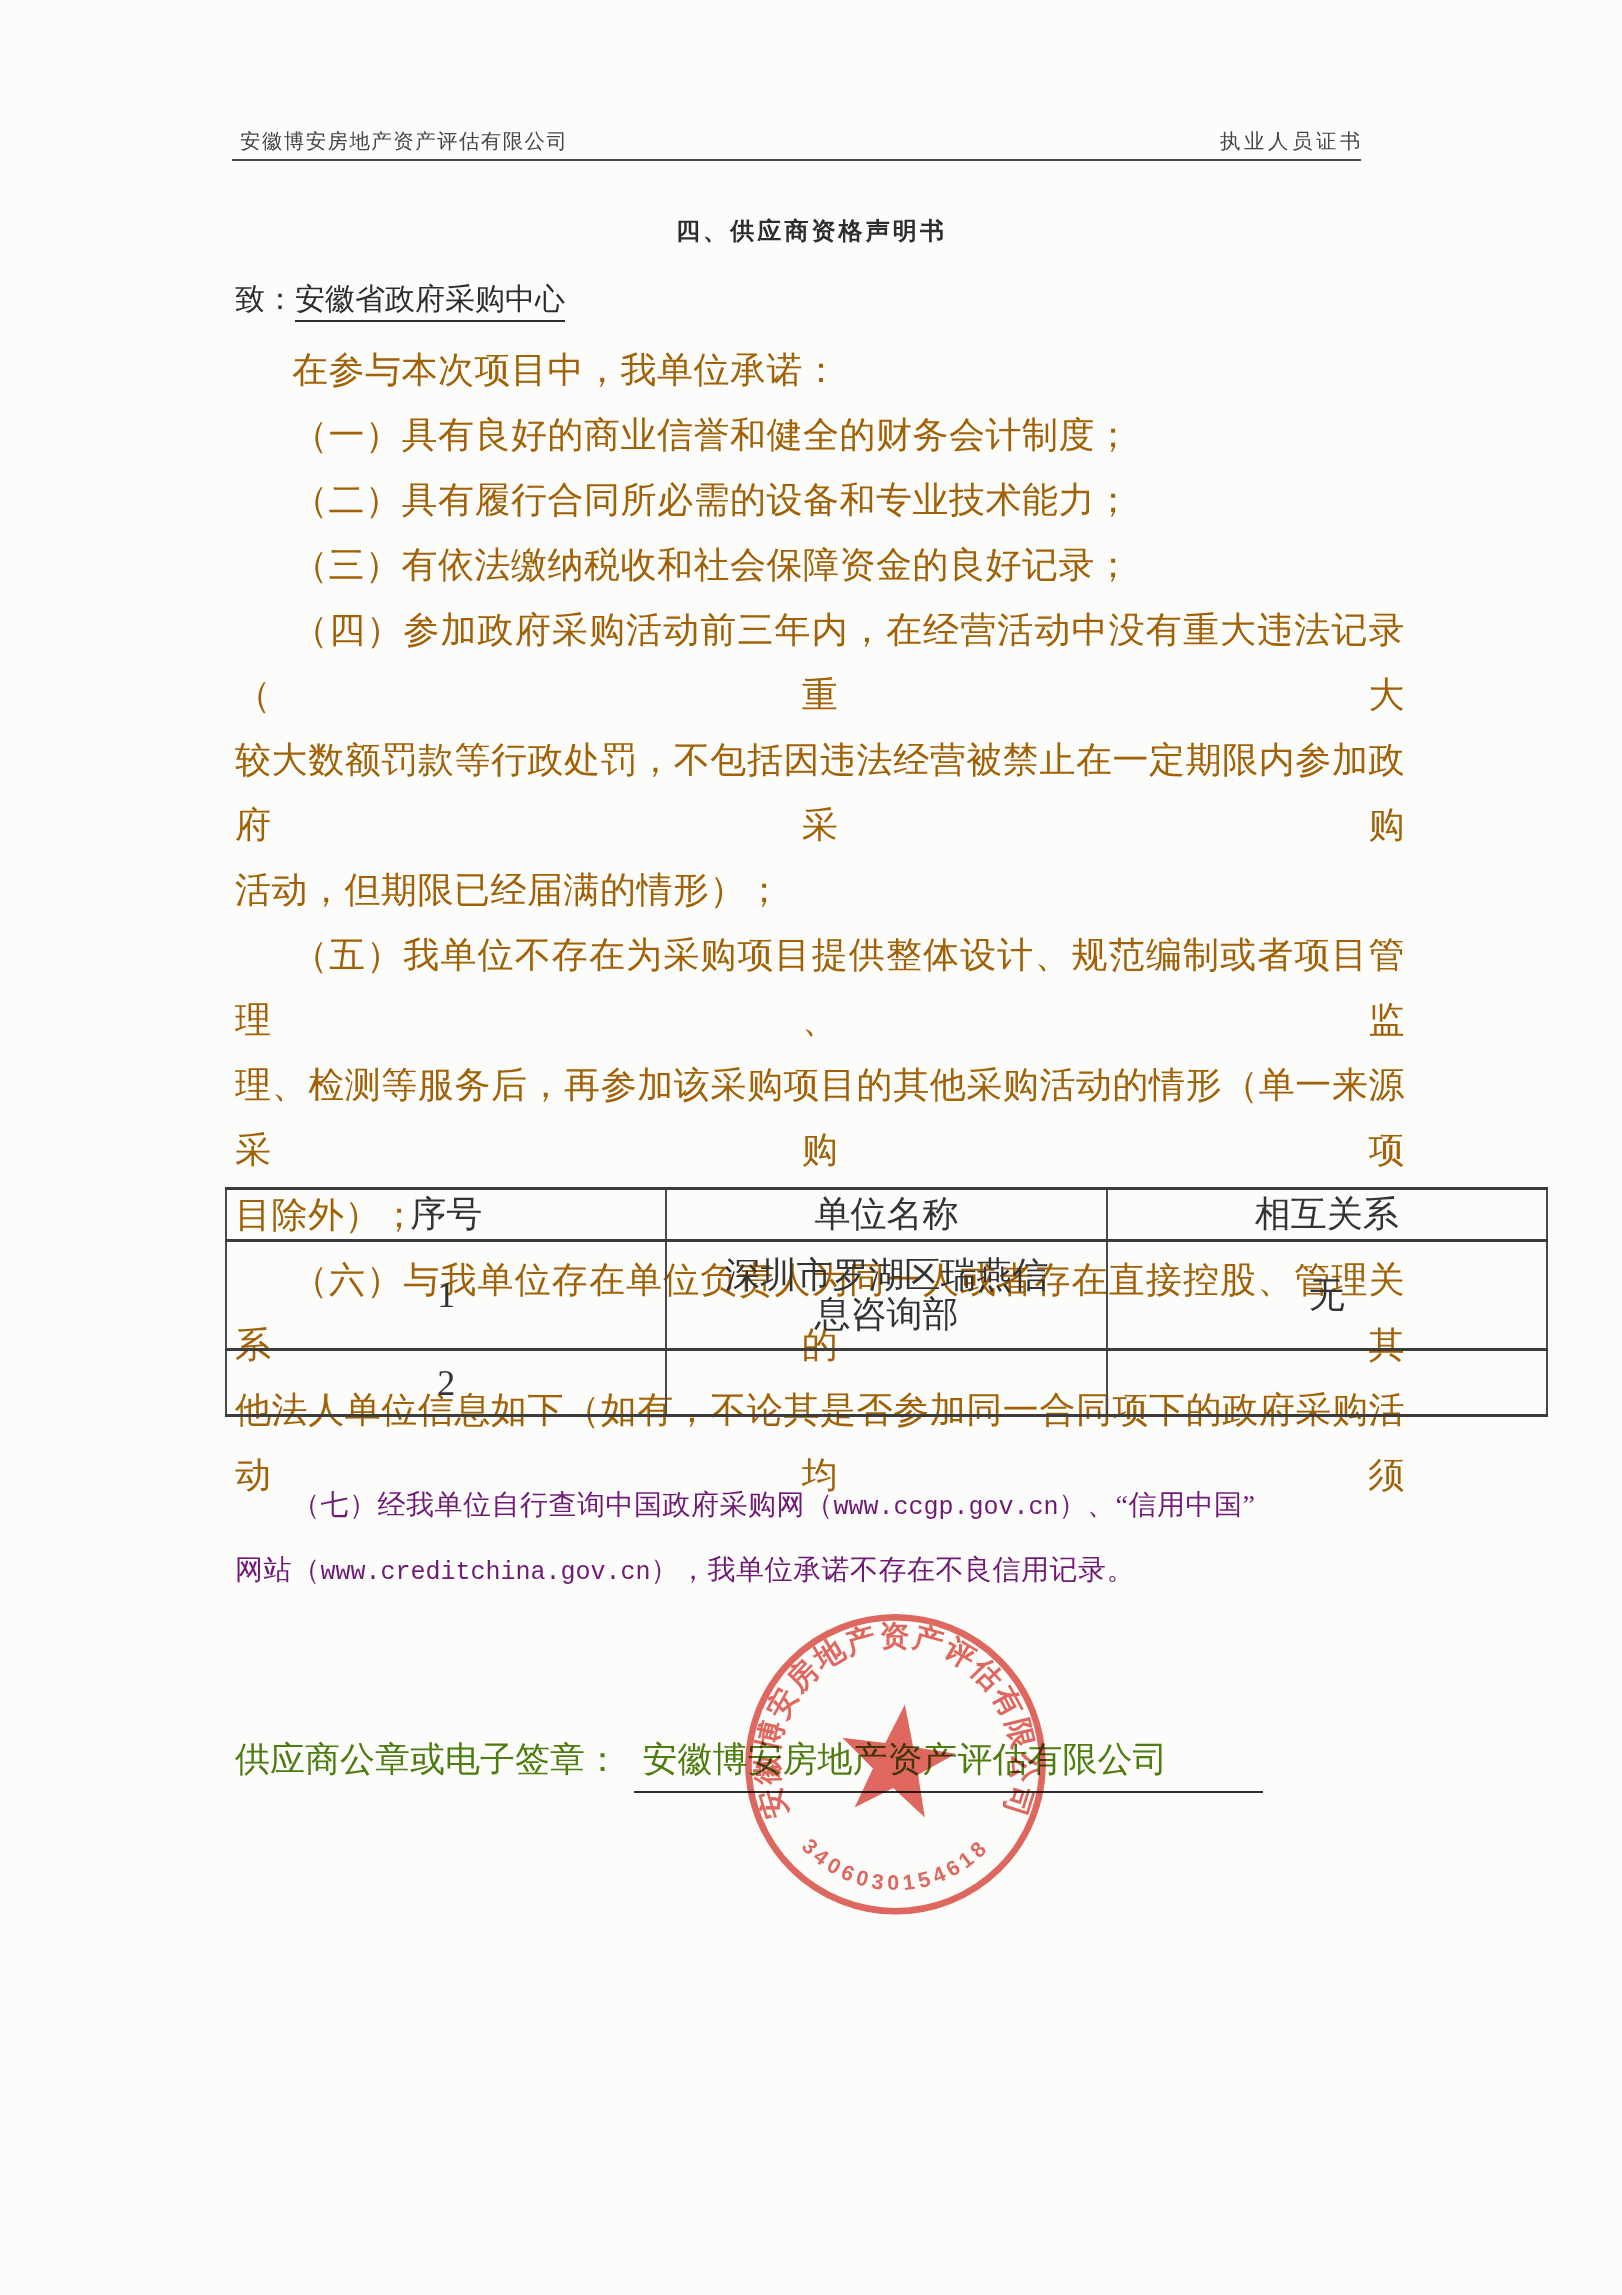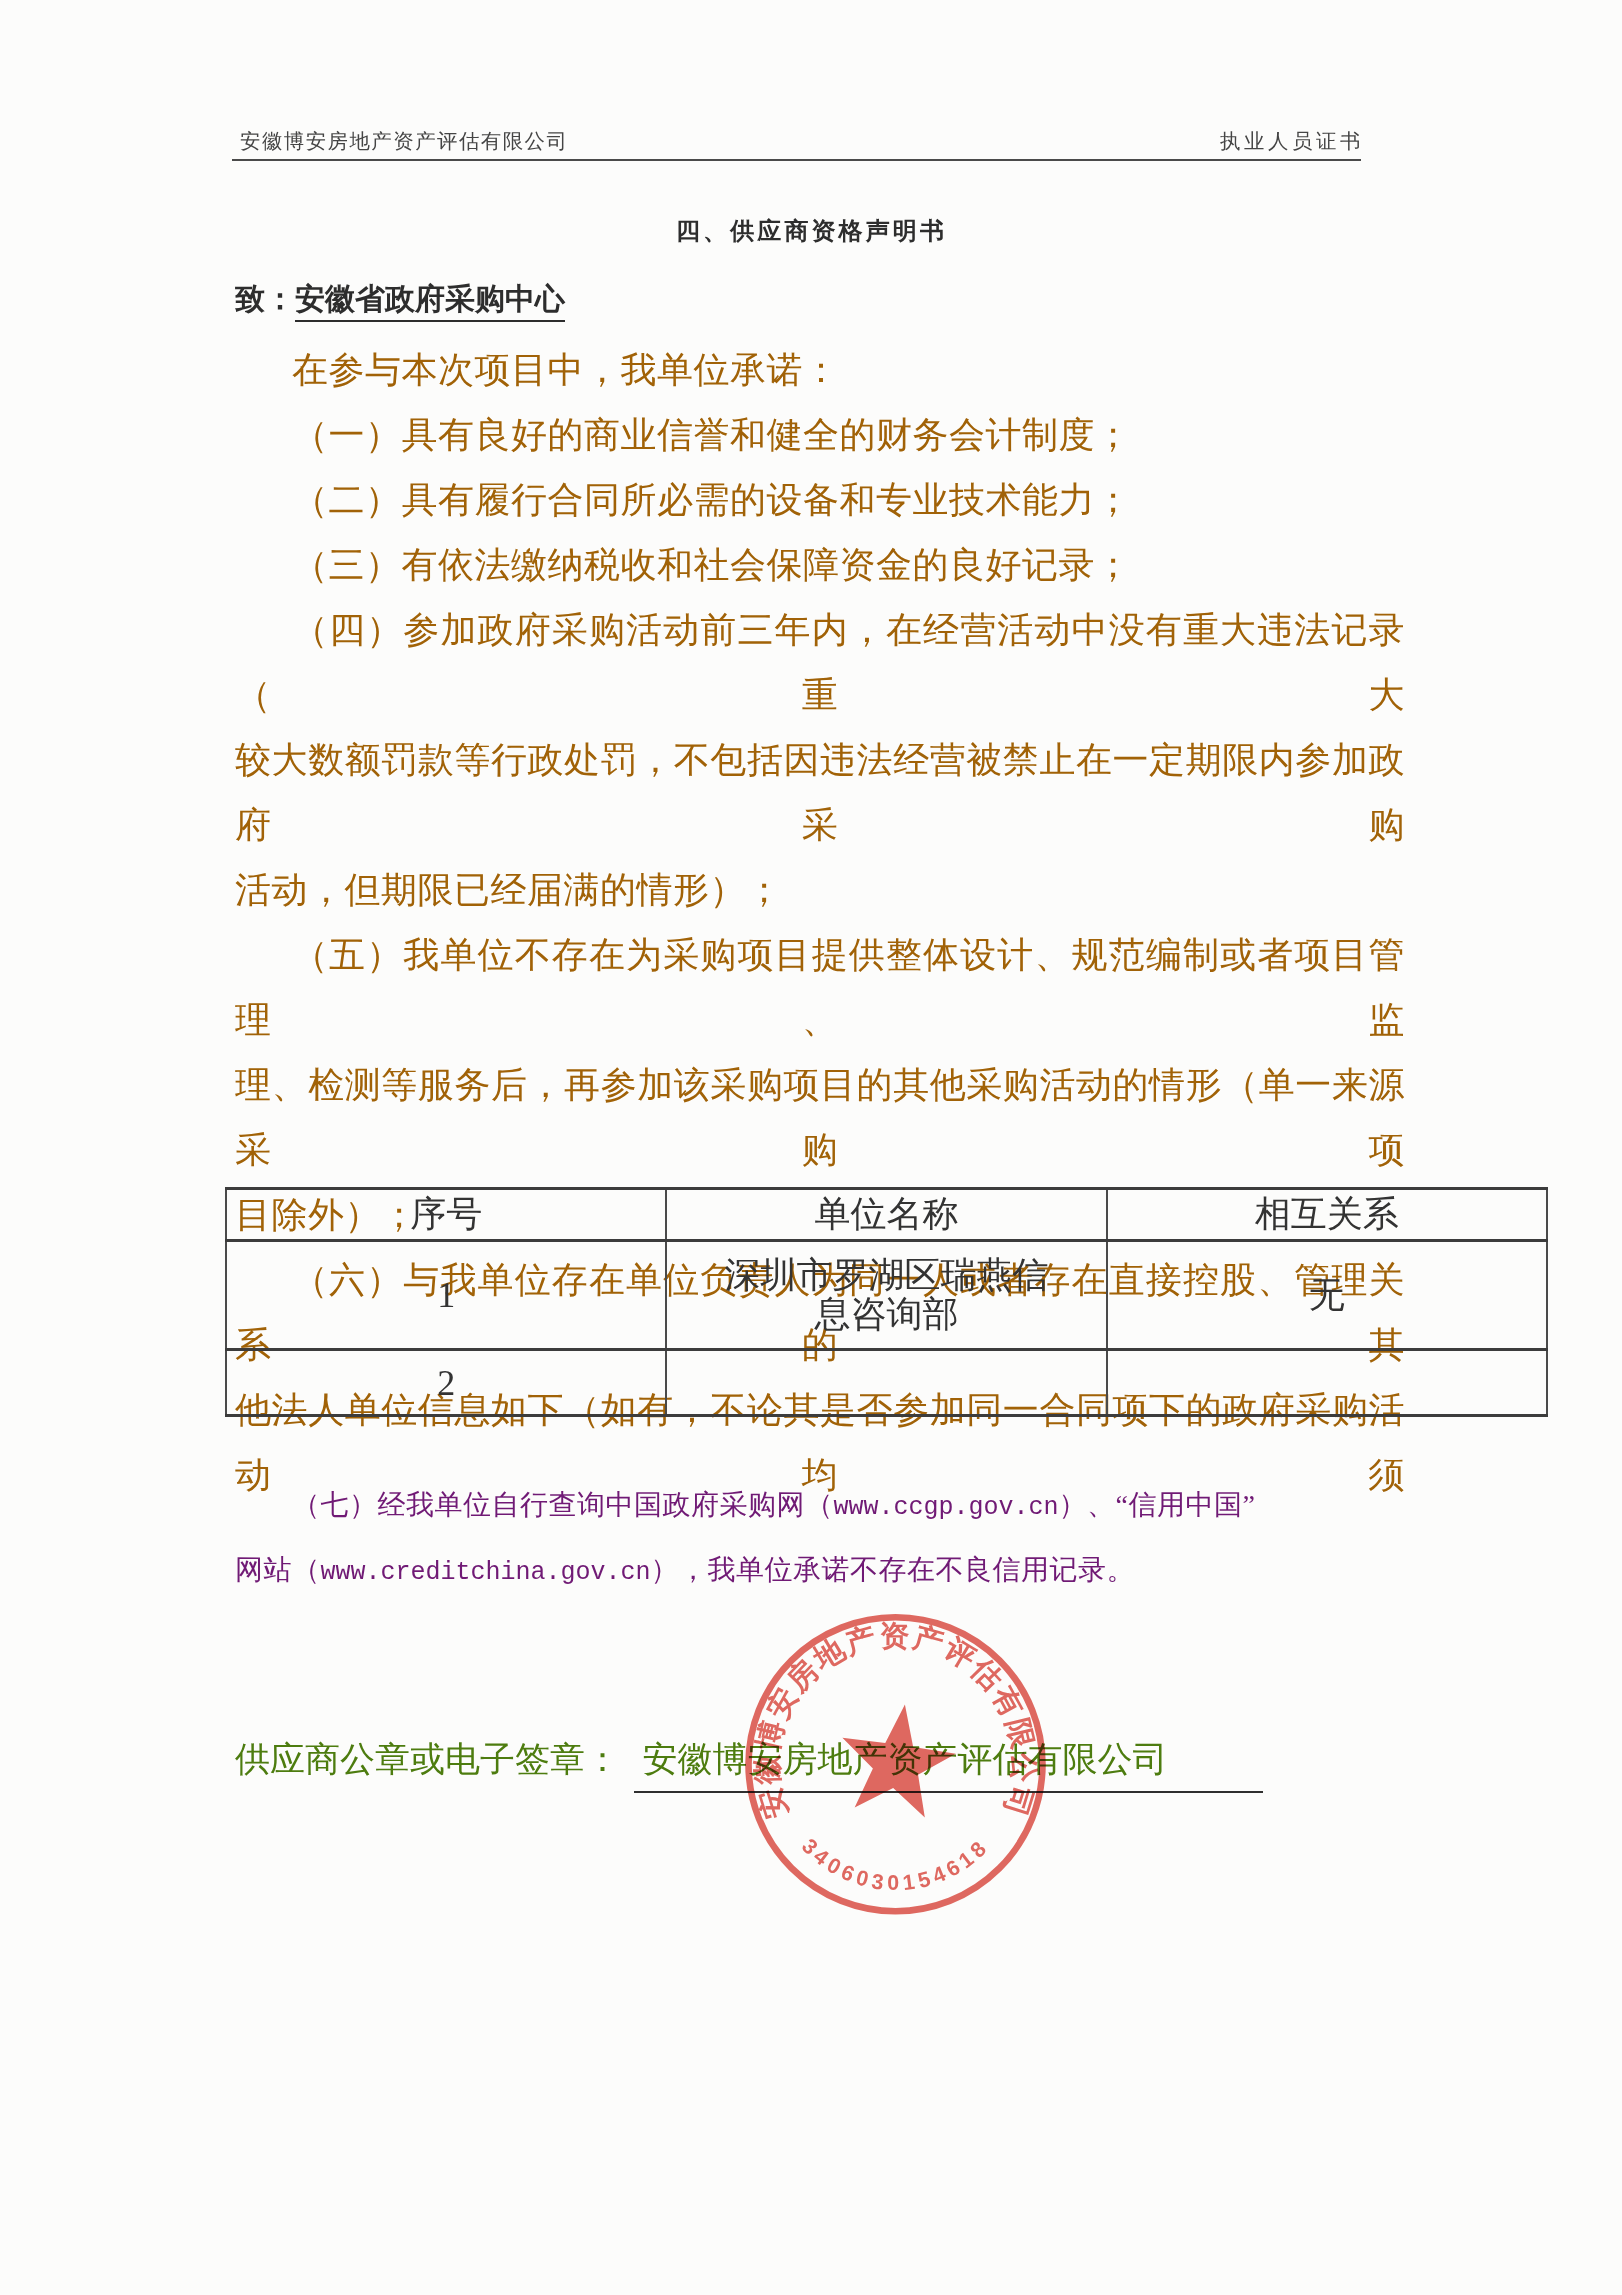--- a/index.html
+++ b/index.html
@@ -27,21 +27,21 @@
   }
   
   .title {
     position: absolute; left: 0; top: 215px; width: 1623px;
     text-align: center; font-size: 24px; font-weight: bold;
     letter-spacing: 3.1px; color: #2d2d2d;
   }
   
   .salutation {
     position: absolute; left: 235px; top: 279px;
-    font-size: 30px; font-weight: bold; color: #2d2d2d;
+    font-size: 30px; font-weight: normal; color: #2d2d2d;
   }
   .salutation .recipient { border-bottom: 2.6px solid #2d2d2d; padding-bottom: 4.6px; }
   
   .body-block {
     position: absolute; left: 235px; top: 338px; width: 1170px;
     font-size: 36px; line-height: 65px; color: #a16207;
     letter-spacing: 0.5px;
   }
   .line { white-space: normal; }
   .indent { text-indent: 57px; }

